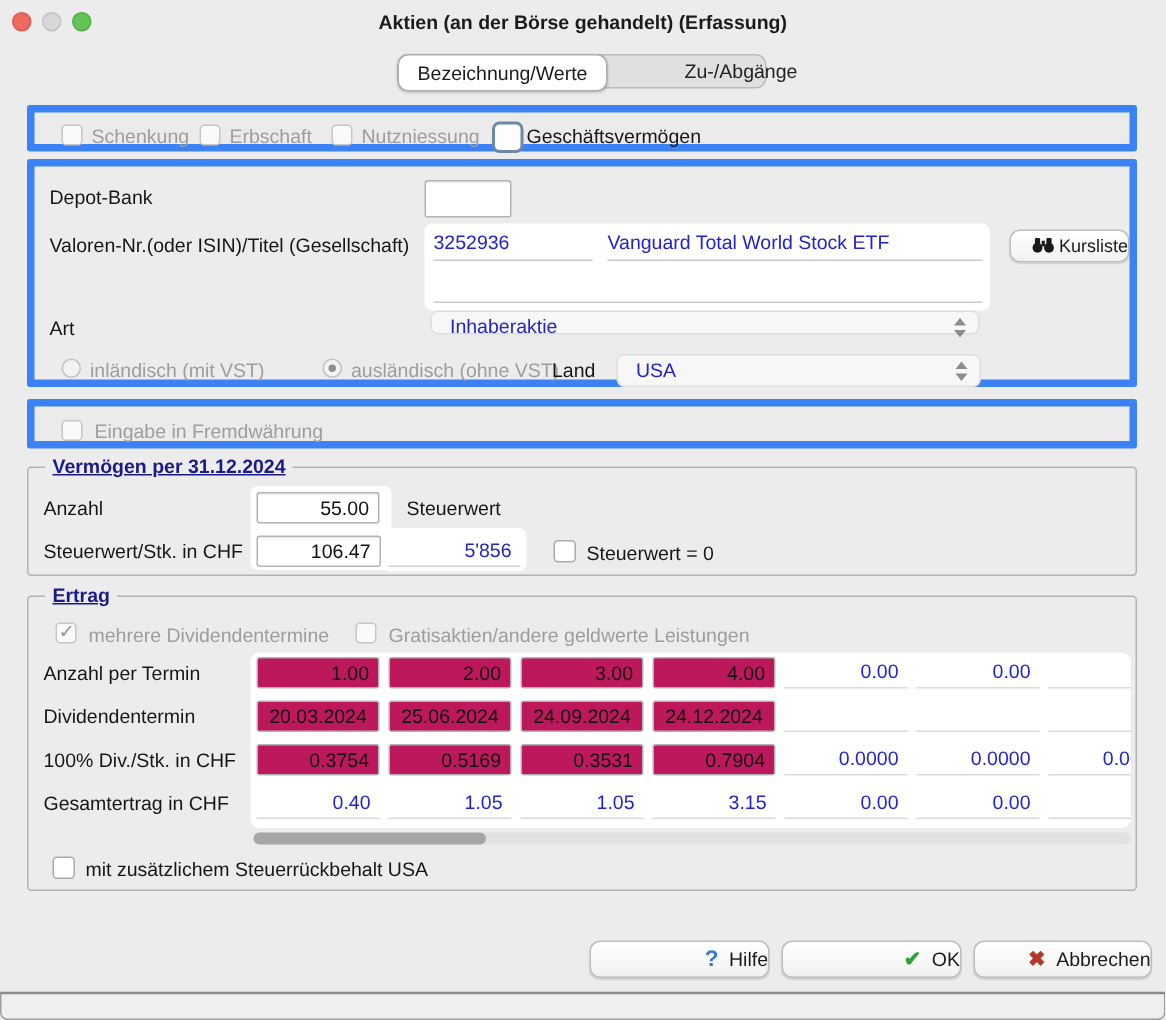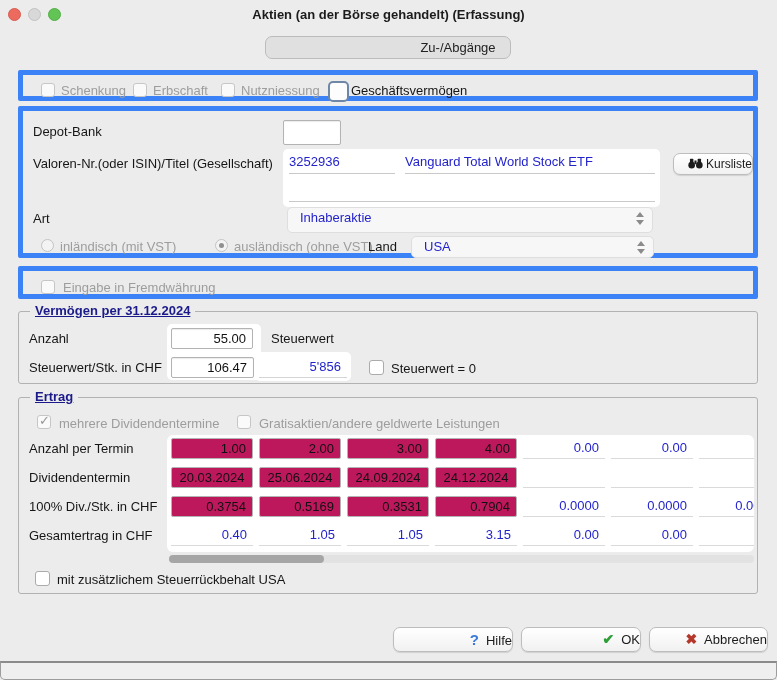--- a/index.html
+++ b/index.html
@@ -69,21 +69,22 @@
 <body>
 
 <div id="win">
 
   <div class="abs traffic" style="left:8px;top:8px;background:var(--traffic-red,#ec6a5e);border:1px solid #d85a50;"></div>
   <div class="abs traffic" style="left:28px;top:8px;background:var(--traffic-mid,#d8d8d8);border:1px solid #c2c2c2;"></div>
   <div class="abs traffic" style="left:48px;top:8px;background:var(--traffic-green,#61c454);border:1px solid #53ad47;"></div>
   <div class="abs title" style="left:0;top:7px;">Aktien (an der Börse gehandelt) (Erfassung)</div>
 
   <div class="abs tabbar" style="left:265px;top:36px;width:246px;height:23px;">
-    <div class="abs tab-inactive" style="left:139px;top:0;width:106px;height:21px;">Zu-/Abgänge</div>
+    <div class="abs tab-active" style="left:-1px;top:-1px;width:140px;height:25px;">Bezeichnung/Werte</div>
+    <div class="abs tab-inactive" style="left:139px;top:0;width:106px;height:21px;padding-left:36px;">Zu-/Abgänge</div>
   </div>
 
   <div class="abs section" style="left:18px;top:70px;width:740px;height:31px;">
     <div class="abs cb" style="left:18px;top:8px;"></div>
     <div class="abs lbl-dis" style="left:38px;top:8px;">Schenkung</div>
     <div class="abs cb" style="left:110px;top:8px;"></div>
     <div class="abs lbl-dis" style="left:130px;top:8px;">Erbschaft</div>
     <div class="abs cb" style="left:198px;top:8px;"></div>
     <div class="abs lbl-dis" style="left:218px;top:8px;">Nutzniessung</div>
     <div class="abs cb-focus" style="left:305px;top:6px;position:absolute;"></div>
@@ -106,21 +107,21 @@
       <svg width="15" height="11" viewBox="0 0 20 14" style="vertical-align:-1px;margin-right:3px;fill:#1a1a1a;">
         <rect x="2.6" y="0.5" width="4.6" height="6" rx="1"></rect>
         <rect x="12.8" y="0.5" width="4.6" height="6" rx="1"></rect>
         <rect x="8.6" y="3" width="2.8" height="5"></rect>
         <circle cx="4.9" cy="9.2" r="4.4"></circle>
         <circle cx="15.1" cy="9.2" r="4.4"></circle>
       </svg><span>Kursliste</span>
     </div>
 
     <div class="abs lbl" style="left:10px;top:100px;">Art</div>
-    <div class="abs dropdown" style="left:264px;top:96px;width:366px;height:26px;">
+    <div class="abs dropdown" style="left:264px;top:96px;width:366px;height:16px;">
       <span class="bluetxt">Inhaberaktie</span>
       <span class="chevs">
         <span class="chev-up"></span>
           <span class="chev-dn"></span>
         </span>
     </div>
 
     <div class="abs radio" style="left:18px;top:128px;position:absolute;"></div>
     <div class="abs lbl-dis" style="left:37px;top:128px;">inländisch (mit VST)</div>
     <div class="abs radio" style="left:192px;top:128px;">

